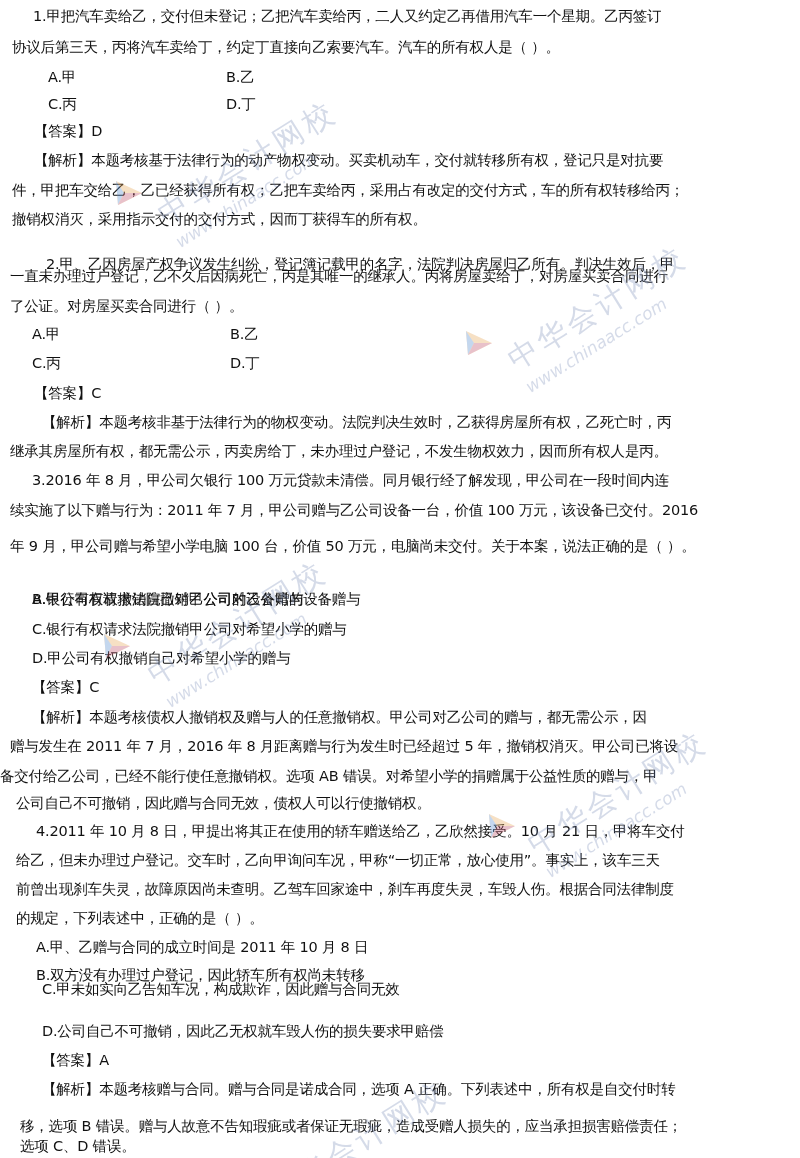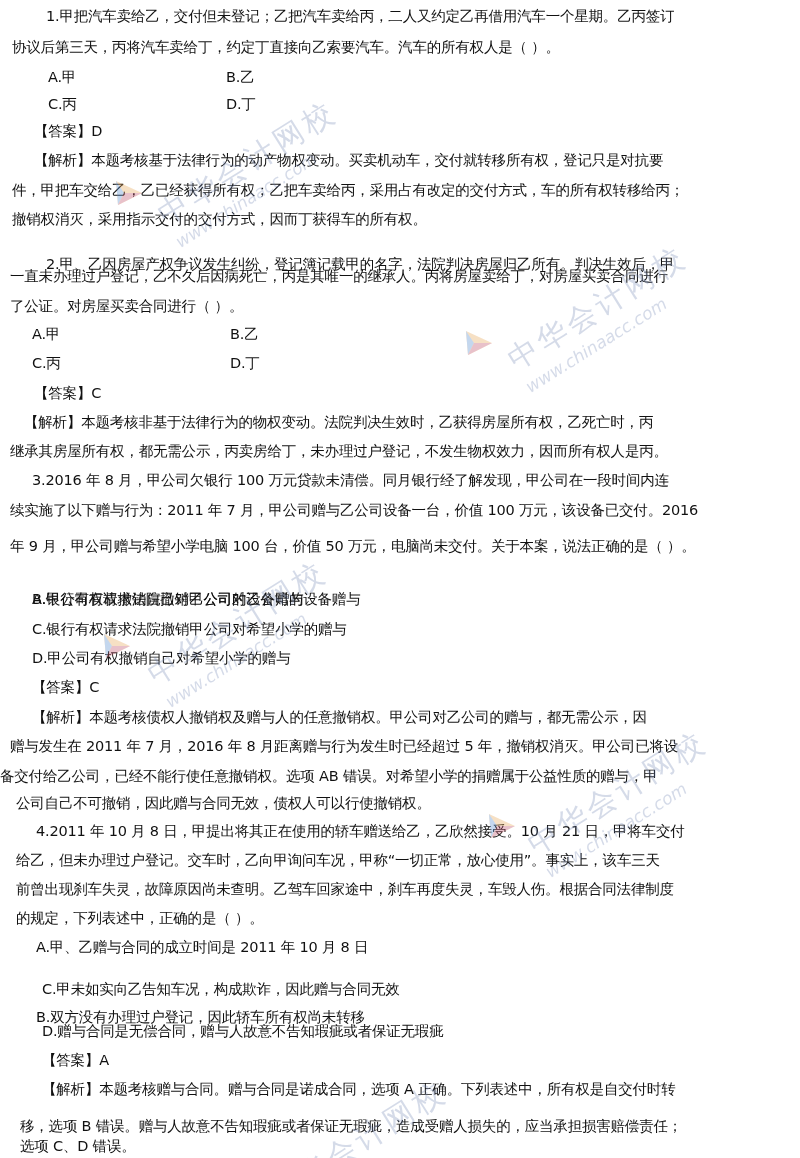--- a/index.html
+++ b/index.html
@@ -10,63 +10,63 @@
   .wm { position: absolute; pointer-events: none; opacity: 0.28; color: #6a7fb0; transform: rotate(-32deg); transform-origin: left top; }
   .wm .cn { font-size: 30px; letter-spacing: 4px; }
   .wm .url { font-size: 17px; font-style: italic; }
   .wm-logo { position: absolute; width: 34px; height: 34px; opacity: 0.35; pointer-events: none; }
 </style>
 </head>
 <body>
 
 <div class="doc">
 
-  <div class="line" style="left:46px;top:6px">1.甲把汽车卖给乙，交付但未登记；乙把汽车卖给丙，二人又约定乙再借用汽车一个星期。乙丙签订</div>
+  <div class="line" style="left:33px;top:6px">1.甲把汽车卖给乙，交付但未登记；乙把汽车卖给丙，二人又约定乙再借用汽车一个星期。乙丙签订</div>
   <div class="line" style="left:12px;top:37px">协议后第三天，丙将汽车卖给丁，约定丁直接向乙索要汽车。汽车的所有权人是（    ）。</div>
   <div class="line" style="left:48px;top:67px">A.甲</div>
   <div class="line" style="left:226px;top:67px">B.乙</div>
   <div class="line" style="left:48px;top:94px">C.丙</div>
   <div class="line" style="left:226px;top:94px">D.丁</div>
   <div class="line" style="left:34px;top:121px">【答案】D</div>
   <div class="line" style="left:34px;top:150px">【解析】本题考核基于法律行为的动产物权变动。买卖机动车，交付就转移所有权，登记只是对抗要</div>
   <div class="line" style="left:12px;top:180px">件，甲把车交给乙，乙已经获得所有权；乙把车卖给丙，采用占有改定的交付方式，车的所有权转移给丙；</div>
   <div class="line" style="left:12px;top:209px">撤销权消灭，采用指示交付的交付方式，因而丁获得车的所有权。</div>
 
   <div class="line" style="left:46px;top:254px">2.甲、乙因房屋产权争议发生纠纷，登记簿记载甲的名字，法院判决房屋归乙所有。判决生效后，甲</div>
   <div class="line" style="left:10px;top:266px">一直未办理过户登记，乙不久后因病死亡，丙是其唯一的继承人。丙将房屋卖给丁，对房屋买卖合同进行</div>
   <div class="line" style="left:10px;top:296px">了公证。对房屋买卖合同进行（    ）。</div>
   <div class="line" style="left:32px;top:324px">A.甲</div>
   <div class="line" style="left:230px;top:324px">B.乙</div>
   <div class="line" style="left:32px;top:353px">C.丙</div>
   <div class="line" style="left:230px;top:353px">D.丁</div>
   <div class="line" style="left:34px;top:383px">【答案】C</div>
-  <div class="line" style="left:24px;top:412px">【解析】本题考核非基于法律行为的物权变动。法院判决生效时，乙获得房屋所有权，乙死亡时，丙</div>
+  <div class="line" style="left:42px;top:412px">【解析】本题考核非基于法律行为的物权变动。法院判决生效时，乙获得房屋所有权，乙死亡时，丙</div>
   <div class="line" style="left:10px;top:441px">继承其房屋所有权，都无需公示，丙卖房给丁，未办理过户登记，不发生物权效力，因而所有权人是丙。</div>
 
   <div class="line" style="left:32px;top:470px">3.2016 年 8 月，甲公司欠银行 100 万元贷款未清偿。同月银行经了解发现，甲公司在一段时间内连</div>
   <div class="line" style="left:10px;top:500px">续实施了以下赠与行为：2011 年 7 月，甲公司赠与乙公司设备一台，价值 100 万元，该设备已交付。2016</div>
   <div class="line" style="left:10px;top:536px">年 9 月，甲公司赠与希望小学电脑 100 台，价值 50 万元，电脑尚未交付。关于本案，说法正确的是（    ）。</div>
   <div class="line" style="left:32px;top:589px">A.银行有权请求法院撤销甲公司对乙公司的设备赠与</div>
   <div class="line" style="left:32px;top:589px">B.甲公司有权撤销自己对乙公司的设备赠与</div>
   <div class="line" style="left:32px;top:619px">C.银行有权请求法院撤销甲公司对希望小学的赠与</div>
   <div class="line" style="left:32px;top:648px">D.甲公司有权撤销自己对希望小学的赠与</div>
   <div class="line" style="left:32px;top:677px">【答案】C</div>
   <div class="line" style="left:32px;top:707px">【解析】本题考核债权人撤销权及赠与人的任意撤销权。甲公司对乙公司的赠与，都无需公示，因</div>
   <div class="line" style="left:10px;top:736px">赠与发生在 2011 年 7 月，2016 年 8 月距离赠与行为发生时已经超过 5 年，撤销权消灭。甲公司已将设</div>
   <div class="line" style="left:0;top:766px">备交付给乙公司，已经不能行使任意撤销权。选项 AB  错误。对希望小学的捐赠属于公益性质的赠与，甲</div>
   <div class="line" style="left:16px;top:793px">公司自己不可撤销，因此赠与合同无效，债权人可以行使撤销权。</div>
 
   <div class="line" style="left:36px;top:821px">4.2011 年 10 月 8 日，甲提出将其正在使用的轿车赠送给乙，乙欣然接受。10 月 21 日，甲将车交付</div>
   <div class="line" style="left:16px;top:850px">给乙，但未办理过户登记。交车时，乙向甲询问车况，甲称“一切正常，放心使用”。事实上，该车三天</div>
   <div class="line" style="left:16px;top:879px">前曾出现刹车失灵，故障原因尚未查明。乙驾车回家途中，刹车再度失灵，车毁人伤。根据合同法律制度</div>
   <div class="line" style="left:16px;top:908px">的规定，下列表述中，正确的是（    ）。</div>
   <div class="line" style="left:36px;top:937px">A.甲、乙赠与合同的成立时间是 2011 年 10 月 8 日</div>
-  <div class="line" style="left:36px;top:1007px">B.双方没有办理过户登记，因此轿车所有权尚未转移</div>
+  <div class="line" style="left:36px;top:965px">B.双方没有办理过户登记，因此轿车所有权尚未转移</div>
   <div class="line" style="left:42px;top:979px">C.甲未如实向乙告知车况，构成欺诈，因此赠与合同无效</div>
-  <div class="line" style="left:42px;top:1021px">D.赠与合同是无偿合同，赠与人故意不告知瑕疵或者保证无瑕疵</div>
+  <div class="line" style="left:42px;top:1021px">D.公司自己不可撤销，因此乙无权就车毁人伤的损失要求甲赔偿</div>
   <div class="line" style="left:42px;top:1050px">【答案】A</div>
   <div class="line" style="left:42px;top:1079px">【解析】本题考核赠与合同。赠与合同是诺成合同，选项 A 正确。下列表述中，所有权是自交付时转</div>
   <div class="line" style="left:20px;top:1116px">移，选项 B 错误。赠与人故意不告知瑕疵或者保证无瑕疵，造成受赠人损失的，应当承担损害赔偿责任；</div>
   <div class="line" style="left:20px;top:1136px">选项 C、D 错误。</div>
 </div>
 
 <div class="wm" style="left:150px;top:200px">
   <div class="cn">中华会计网校</div>
   <div class="url">www.chinaacc.com</div>
 </div>

